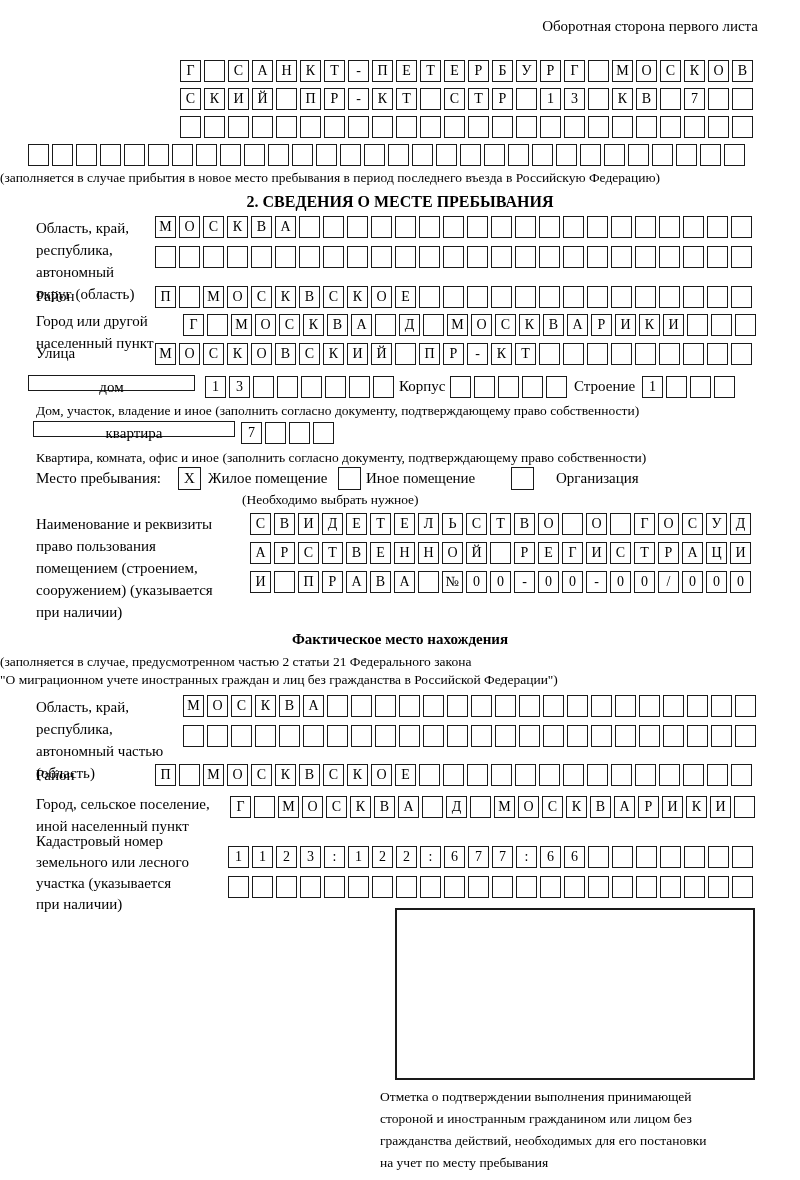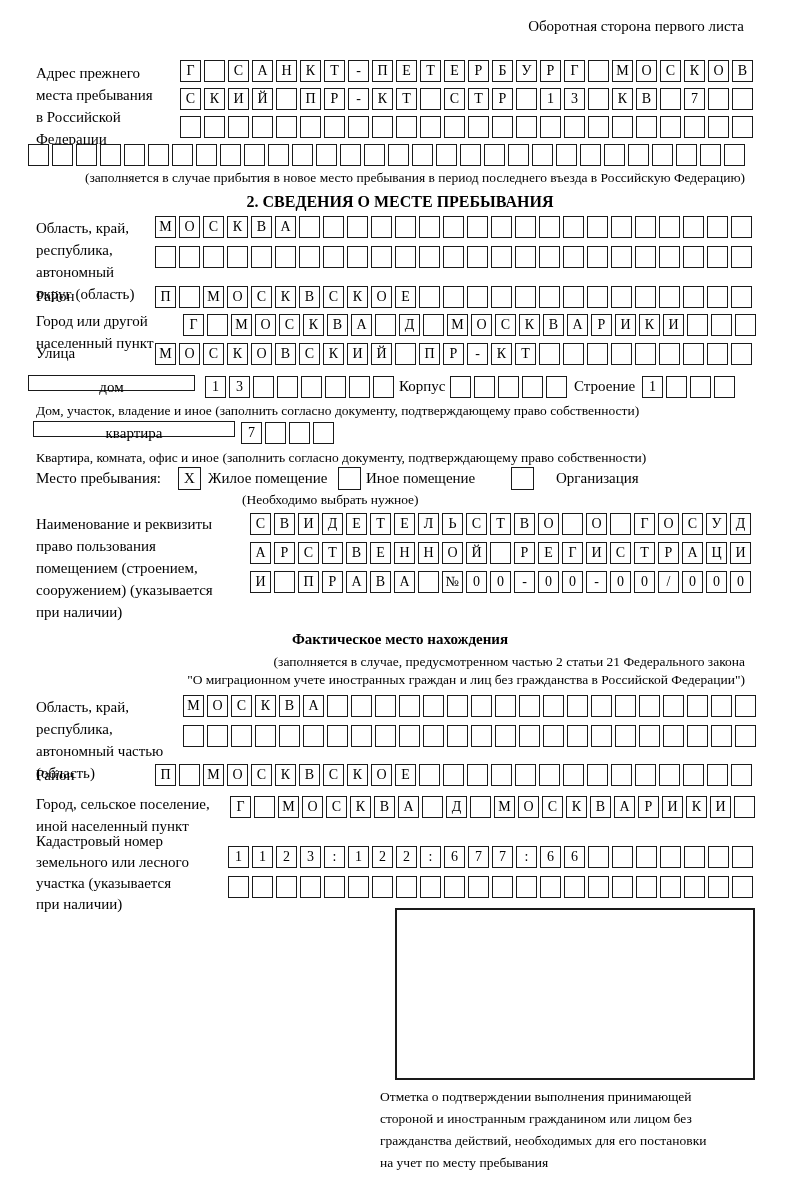--- a/index.html
+++ b/index.html
@@ -1,30 +1,30 @@
 <!DOCTYPE html>
 <html lang="ru"><head>
 <meta charset="utf-8">
 <style>
   html,body{margin:0;padding:0;background:#fff;}
   .page{
     position:relative;width:800px;height:1180px;background:#fff;color:#000;
     font-family:"Liberation Serif","DejaVu Serif",serif;overflow:hidden;
   }
-  .note-right{position:absolute;top:18px;right:56px;font-size:15px;}
+  .note-right{position:absolute;top:18px;right:42px;font-size:15px;}
   .lbl{position:absolute;font-size:15px;line-height:22px;}
   .lbl .ln{display:block;white-space:nowrap;}
   .cr{position:absolute;white-space:nowrap;height:24px;}
   .cell{
     display:inline-block;box-sizing:border-box;width:21px;height:22px;
     border:1.5px solid #1a1a1a;margin-right:3px;text-align:center;
     font-size:14px;line-height:19px;vertical-align:top;background:#fff;
   }
   .cap{position:absolute;font-size:13.5px;white-space:nowrap;text-align:center;}
-  .center{left:0;width:745px;text-align:right;}
+  .center{left:0;width:745px;text-align:left;}
   .h2{position:absolute;left:0;width:800px;text-align:center;font-size:16px;font-weight:bold;}
   .h3{position:absolute;left:0;width:800px;text-align:center;font-size:15px;font-weight:bold;}
   .bigbox{
     position:absolute;box-sizing:border-box;height:16px;border:1.7px solid #1a1a1a;
     text-align:center;font-size:15px;line-height:23px;background:#fff;
   }
   .plain{position:absolute;font-size:15px;white-space:nowrap;}
   .cbox{
     position:absolute;box-sizing:border-box;width:23px;height:23px;border:1.6px solid #1a1a1a;
     text-align:center;font-size:15px;line-height:20px;background:#fff;
@@ -33,26 +33,20 @@
   .stampcap{position:absolute;font-size:13.5px;line-height:22px;text-align:left;}
   .stampcap .ln{display:block;}
 </style>
 </head>
 <body>
 
 <div class="page">
 
   <div class="note-right">Оборотная сторона первого листа</div>
 
-  <div class="lbl" style="left:36px;top:62px">
-    <span class="ln">Адрес прежнего</span>
-    <span class="ln">места пребывания</span>
-    <span class="ln">в Российской</span>
-    <span class="ln">Федерации</span>
-  </div>
   <div class="cr" style="left:180px;top:60px"><span class="cell">Г</span><span class="cell"></span><span class="cell">С</span><span class="cell">А</span><span class="cell">Н</span><span class="cell">К</span><span class="cell">Т</span><span class="cell">-</span><span class="cell">П</span><span class="cell">Е</span><span class="cell">Т</span><span class="cell">Е</span><span class="cell">Р</span><span class="cell">Б</span><span class="cell">У</span><span class="cell">Р</span><span class="cell">Г</span><span class="cell"></span><span class="cell">М</span><span class="cell">О</span><span class="cell">С</span><span class="cell">К</span><span class="cell">О</span><span class="cell">В</span></div>
   <div class="cr" style="left:180px;top:88px"><span class="cell">С</span><span class="cell">К</span><span class="cell">И</span><span class="cell">Й</span><span class="cell"></span><span class="cell">П</span><span class="cell">Р</span><span class="cell">-</span><span class="cell">К</span><span class="cell">Т</span><span class="cell"></span><span class="cell">С</span><span class="cell">Т</span><span class="cell">Р</span><span class="cell"></span><span class="cell">1</span><span class="cell">3</span><span class="cell"></span><span class="cell">К</span><span class="cell">В</span><span class="cell"></span><span class="cell">7</span><span class="cell"></span><span class="cell"></span></div>
   <div class="cr" style="left:180px;top:116px"><span class="cell"></span><span class="cell"></span><span class="cell"></span><span class="cell"></span><span class="cell"></span><span class="cell"></span><span class="cell"></span><span class="cell"></span><span class="cell"></span><span class="cell"></span><span class="cell"></span><span class="cell"></span><span class="cell"></span><span class="cell"></span><span class="cell"></span><span class="cell"></span><span class="cell"></span><span class="cell"></span><span class="cell"></span><span class="cell"></span><span class="cell"></span><span class="cell"></span><span class="cell"></span><span class="cell"></span></div>
   <div class="cr" style="left:28px;top:144px"><span class="cell"></span><span class="cell"></span><span class="cell"></span><span class="cell"></span><span class="cell"></span><span class="cell"></span><span class="cell"></span><span class="cell"></span><span class="cell"></span><span class="cell"></span><span class="cell"></span><span class="cell"></span><span class="cell"></span><span class="cell"></span><span class="cell"></span><span class="cell"></span><span class="cell"></span><span class="cell"></span><span class="cell"></span><span class="cell"></span><span class="cell"></span><span class="cell"></span><span class="cell"></span><span class="cell"></span><span class="cell"></span><span class="cell"></span><span class="cell"></span><span class="cell"></span><span class="cell"></span><span class="cell"></span></div>
   <div class="cap center" style="top:170px">(заполняется в случае прибытия в новое место пребывания в период последнего въезда в Российскую Федерацию)</div>
 
   <div class="h2" style="top:193px">2. СВЕДЕНИЯ О МЕСТЕ ПРЕБЫВАНИЯ</div>
 
   <div class="lbl" style="left:36px;top:217px">
     <span class="ln">Область, край,</span>

